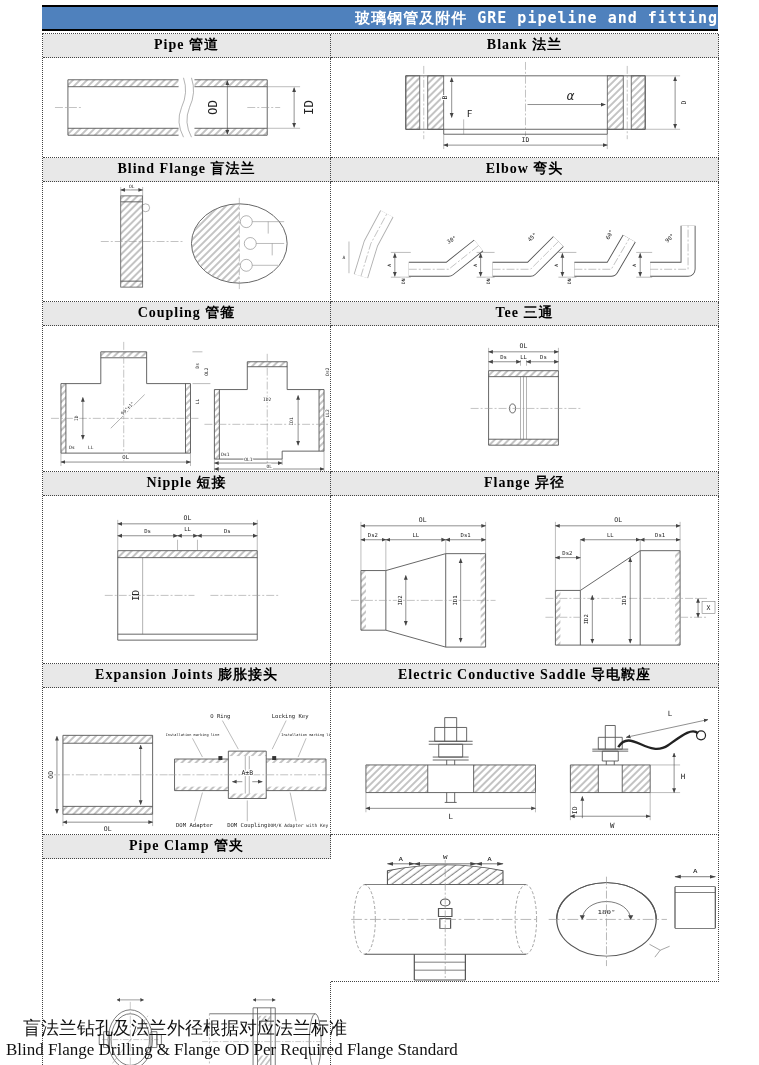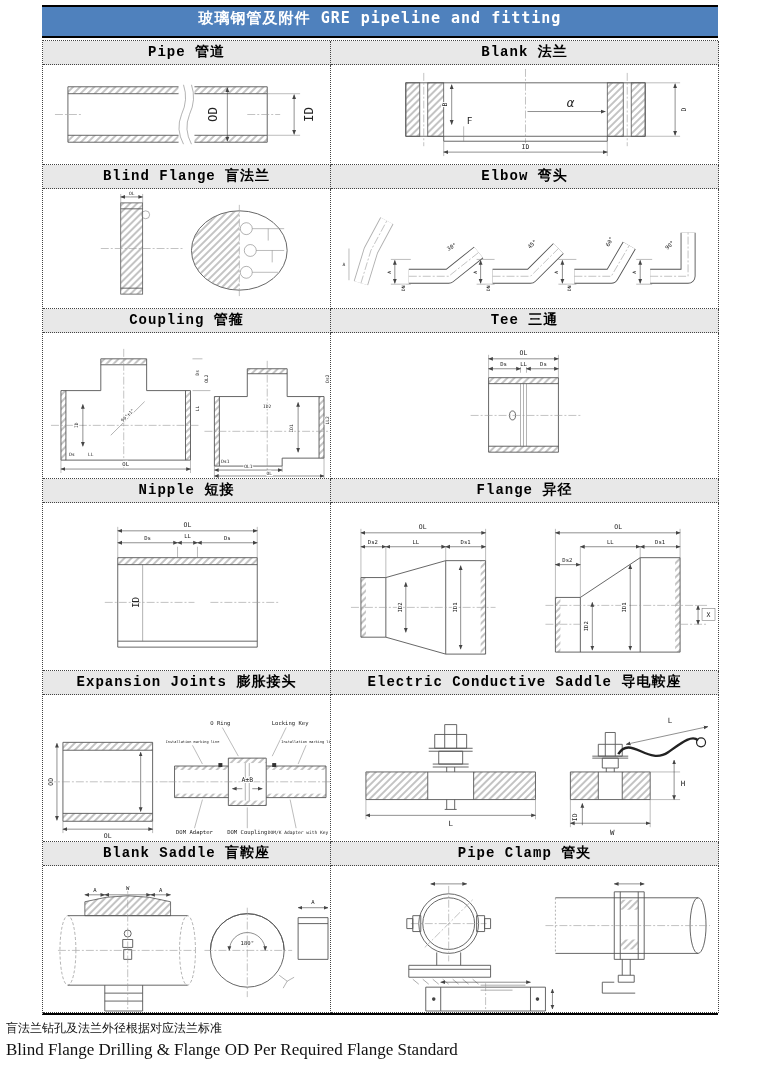--- a/index.html
+++ b/index.html
@@ -1,35 +1,35 @@
 <!DOCTYPE html>
 <html><head>
 <meta charset="utf-8">
 <style>
   html,body{margin:0;padding:0;}
   body{width:759px;height:1065px;background:#ffffff;position:relative;
        font-family:"DejaVu Sans",sans-serif;overflow:hidden;}
   .doc{position:absolute;left:42px;top:5px;width:676px;}
-  .title-bar{box-sizing:border-box;height:33px;background:#4f81bd;
+  .title-bar{box-sizing:border-box;height:26px;background:#4f81bd;
        border-top:2px solid #000;border-bottom:2px solid #000;color:#fff;
        font-family:"DejaVu Sans Mono","DejaVu Sans",monospace;font-weight:bold;
-       font-size:15px;line-height:22px;text-align:center;letter-spacing:1px;}
+       font-size:15px;line-height:22px;text-align:right;letter-spacing:1px;}
   .grid{display:grid;grid-template-columns:288px 388px;margin-top:2px;
        border-left:1px dotted #444;border-top:1px dotted #444;border-bottom:2px solid #000;}
   .cell{box-sizing:border-box;border-right:1px dotted #444;border-bottom:1px dotted #444;background:#fff;}
   .hdr{height:24px;background:#e8e8e8;color:#000;text-align:center;
-       font-family:Liberation Mono, monospace;font-weight:bold;
+       font-family:Liberation Serif, serif;font-weight:bold;
        font-size:14px;line-height:22px;letter-spacing:1px;}
   .dia{overflow:hidden;}
   .dia svg{width:100%;height:100%;display:block;}
   .d1{height:100px}.d2{height:120px}.d3{height:146px}
   .d4{height:168px}.d5{height:147px}.d6{height:147px}
   .footer{position:absolute;left:6px;top:1018px;color:#111;
        font-family:"Liberation Serif","DejaVu Serif",serif;}
-  .footer .cn{font-size:12px;line-height:21px;}
+  .footer .cn{font-size:18px;line-height:21px;margin-left:17px;}
   .footer .en{font-size:17px;line-height:21px;}
   
   .ln{stroke:#555;stroke-width:0.9;fill:none;}
   .lnt{stroke:#666;stroke-width:0.5;fill:none;}
   .cl{stroke:#999;stroke-width:0.6;fill:none;stroke-dasharray:8 2 2 2;}
   .dim{stroke:#444;stroke-width:0.6;fill:none;}
   .ext{stroke:#777;stroke-width:0.5;fill:none;}
   .hat{fill:url(#hatch);stroke:#555;stroke-width:0.8;}
   .hatn{fill:url(#hatch);stroke:none;}
   .note{stroke:#999;stroke-width:0.8;}
@@ -390,21 +390,20 @@
           <text class="lbl s7" x="353" y="92">H</text>
           <line class="dim" x1="252" y1="110" x2="252" y2="132" marker-start="url(#ar)"></line>
           <text class="lbl s6" x="245" y="126" transform="rotate(-90 245 124)">ID</text>
           <path class="ext" d="M240,106 V134 M320,106 V134"></path>
           <line class="dim" x1="240" y1="130" x2="320" y2="130" marker-start="url(#ar)" marker-end="url(#ar)"></line>
           <text class="lbl s7" x="282" y="142">W</text>
         </g>
       </svg>
     </div>
 
-    <div class="cell hdr">Blank Saddle 盲鞍座</div>
     <div class="cell hdr">Pipe Clamp 管夹</div>
 
     <div class="cell dia d6">
       <svg viewBox="0 0 288 147" preserveAspectRatio="none">
         <g>
           <path class="ln" d="M25,50 H145 M25,120 H145"></path>
           <ellipse class="lnt" cx="25" cy="85" rx="8" ry="35" stroke-dasharray="3 2"></ellipse>
           <ellipse class="lnt" cx="145" cy="85" rx="8" ry="35" stroke-dasharray="3 2"></ellipse>
           <path class="hat" d="M42,50 L42,36 Q85,24 128,36 L128,50 Z"></path>
           <circle class="ln" cx="85" cy="68" r="3.5"></circle>

